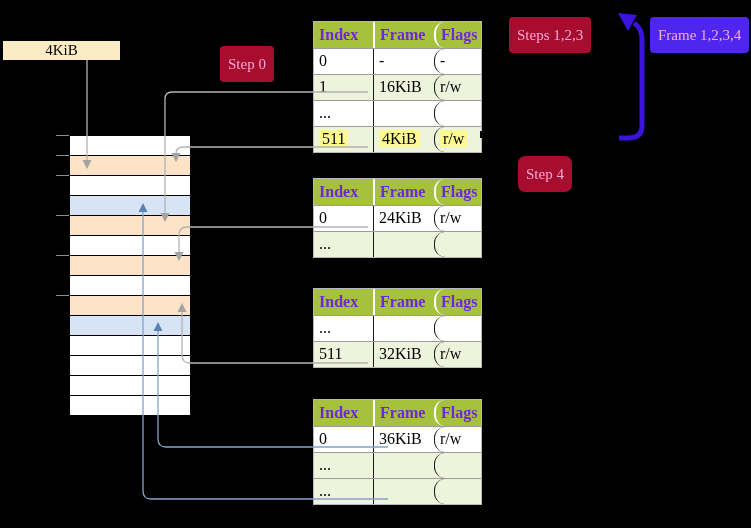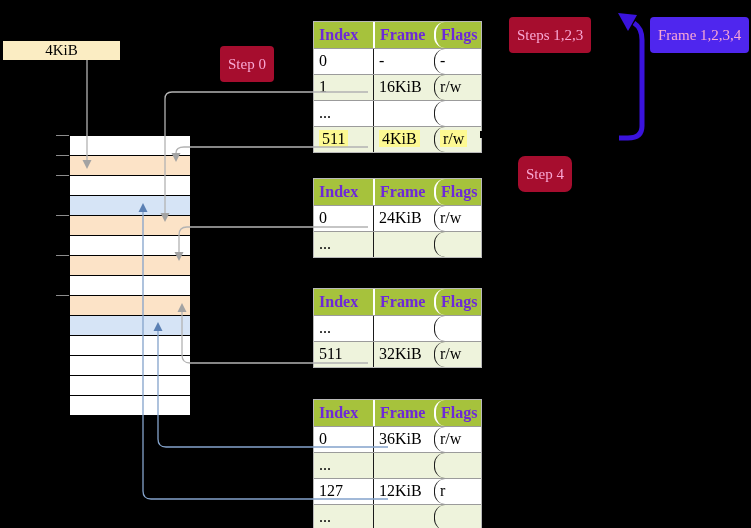--- a/index.html
+++ b/index.html
@@ -180,25 +180,20 @@
       <div class="trow body">
         <div class="tcell"><span>0</span></div>
         <div class="tcell"><span>36KiB</span></div>
         <div class="tcell"><span>r/w</span></div>
       </div>
       <div class="trow body shaded">
         <div class="tcell"><span>...</span></div>
         <div class="tcell"></div>
         <div class="tcell"></div>
       </div>
-      <div class="trow body">
-        <div class="tcell"><span>127</span></div>
-        <div class="tcell"><span>12KiB</span></div>
-        <div class="tcell"><span>r</span></div>
-      </div>
       <div class="trow body shaded">
         <div class="tcell"><span>...</span></div>
         <div class="tcell"></div>
         <div class="tcell"></div>
       </div>
     </div>
 
   <svg id="arrows" width="751" height="528" viewBox="0 0 751 528">
 
     <path class="gline" d="M87,60 V160"></path>

